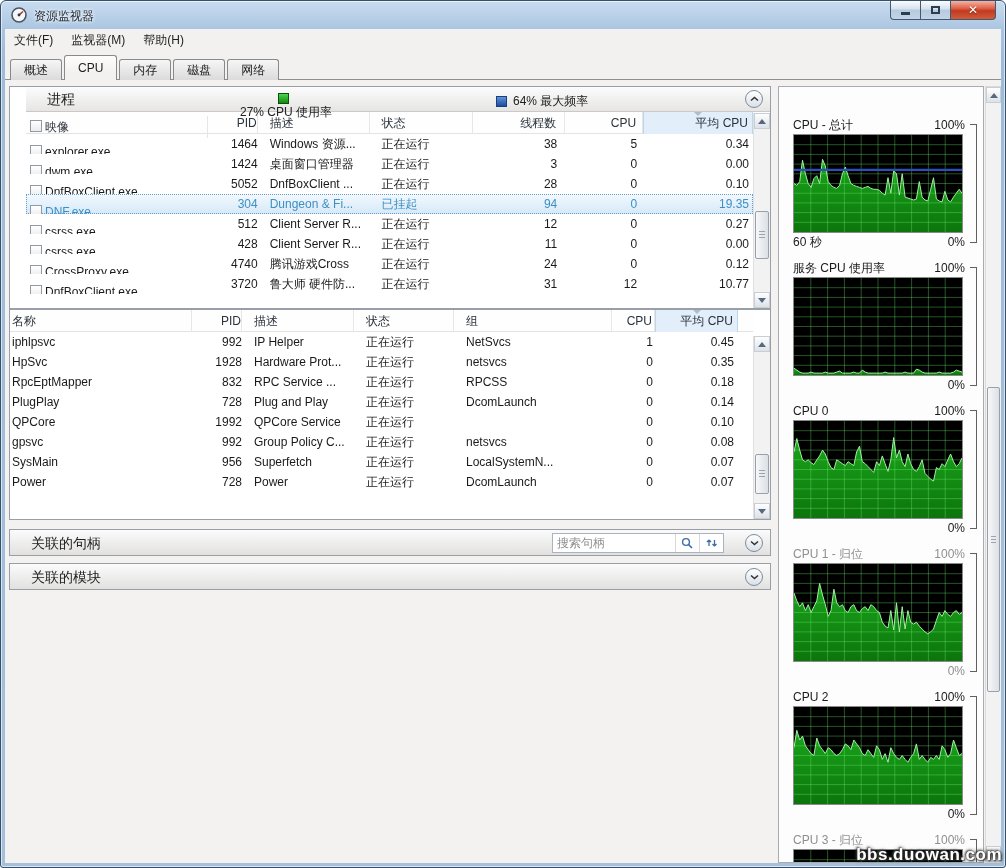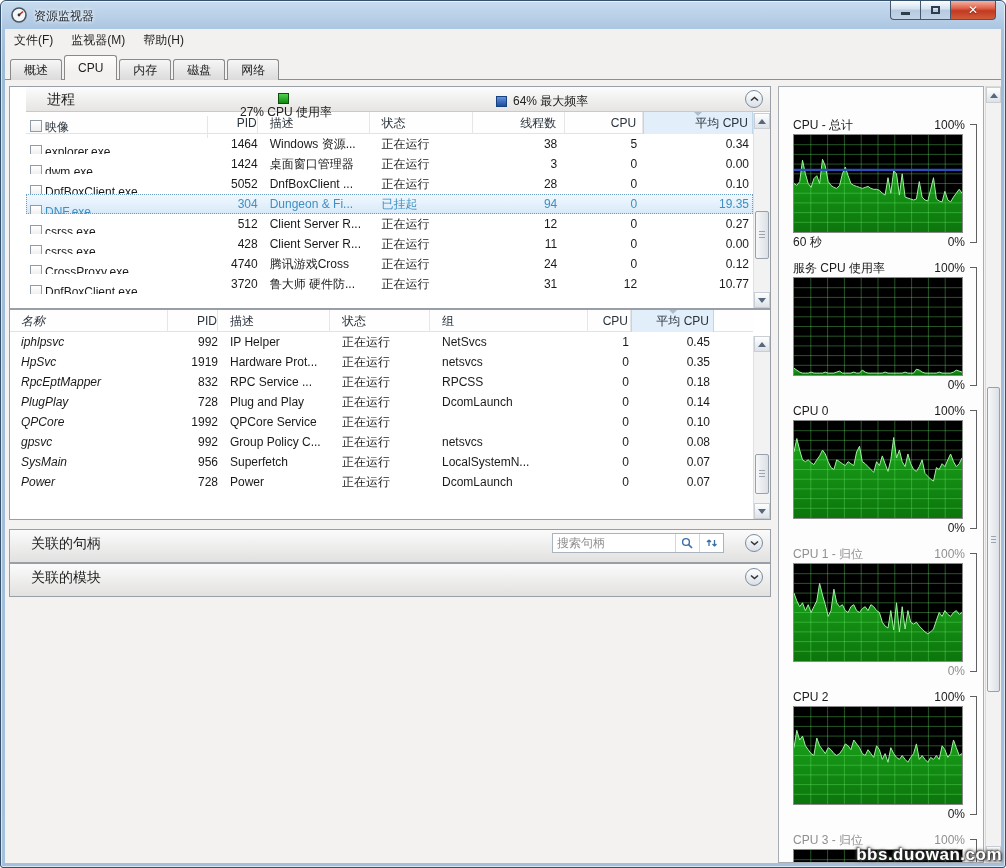--- a/index.html
+++ b/index.html
@@ -102,21 +102,21 @@
   .cell { overflow:hidden; white-space:nowrap; }
   
   .pt .c1 { width:182px; padding-left:19px; position:relative;margin-top:8px; }
   .pt .c2 { width:50px;  text-align:right; }
   .pt .c3 { width:112px; padding-left:12px; }
   .pt .c4 { width:104px; padding-left:12px; }
   .pt .c5 { width:92px;  text-align:right; padding-right:8px; }
   .pt .c6 { width:78px;  text-align:right; padding-right:6px; }
   .pt .c7 { width:110px; text-align:right; padding-right:4px; }
   
-  .st .c1 { width:158px; padding-left:11px; position:relative;font-style:italic; }
+  .st .c1 { width:182px; padding-left:2px; position:relative; }
   .st .c2 { width:50px;  text-align:right; }
   .st .c3 { width:112px; padding-left:12px; }
   .st .c4 { width:100px; padding-left:12px; }
   .st .c5 { width:158px; padding-left:12px; }
   .st .c6 { width:43px;  text-align:right; padding-right:2px; }
   .st .c7 { width:83px;  text-align:right; padding-right:4px; }
   .cb {
     position:absolute; left:4px; top:3px; width:12px; height:12px;
     border:1px solid #8F9BA6; background:linear-gradient(180deg,#FFFFFF,#ECECEC);
   }
@@ -137,21 +137,21 @@
   .sb-thumb {
     position:absolute; left:1px; right:1px; border:1px solid #98A0AA; border-radius:2px;
     background:linear-gradient(90deg,#F6F7F9,#DCE0E5); cursor:pointer;
   }
   .sb-thumb::after {
     content:""; position:absolute; left:3px; right:3px; top:50%; margin-top:-4px; height:8px;
     background:repeating-linear-gradient(180deg,#9AA4B0 0 1px,transparent 1px 3px);
   }
   
   .bar {
-    position:absolute; left:4px; width:762px; height:34px;
+    position:absolute; left:4px; width:762px; height:27px;
     border:1px solid #989FA6; background:linear-gradient(180deg,#FBFBFB,#E2E1E0);
     font-size:14px; color:#222;
   }
   .bar .panel-title { top:5px; }
   .bar .round-btn { right:7px; top:4px; }
   .searchbox {
     position:absolute; right:46px; top:3px; width:172px; height:20px;
     border:1px solid #A9B4BF; background:#fff; display:flex; align-items:stretch;
   }
   .searchbox input {
@@ -366,21 +366,21 @@
             <span class="cell c1">iphlpsvc</span>
             <span class="cell c2">992</span>
             <span class="cell c3">IP Helper</span>
             <span class="cell c4">正在运行</span>
             <span class="cell c5">NetSvcs</span>
             <span class="cell c6">1</span>
             <span class="cell c7">0.45</span>
           </div>
           <div class="row">
             <span class="cell c1">HpSvc</span>
-            <span class="cell c2">1919</span>
+            <span class="cell c2">1928</span>
             <span class="cell c3">Hardware Prot...</span>
             <span class="cell c4">正在运行</span>
             <span class="cell c5">netsvcs</span>
             <span class="cell c6">0</span>
             <span class="cell c7">0.35</span>
           </div>
           <div class="row">
             <span class="cell c1">RpcEptMapper</span>
             <span class="cell c2">832</span>
             <span class="cell c3">RPC Service ...</span>

